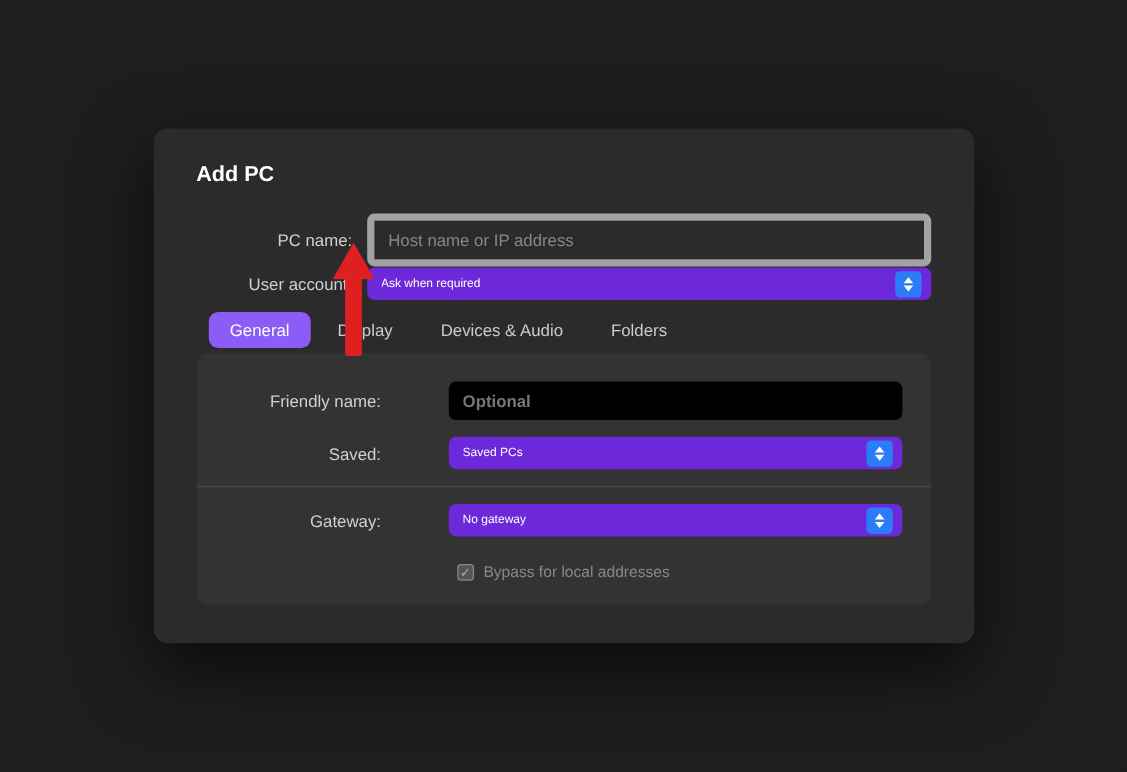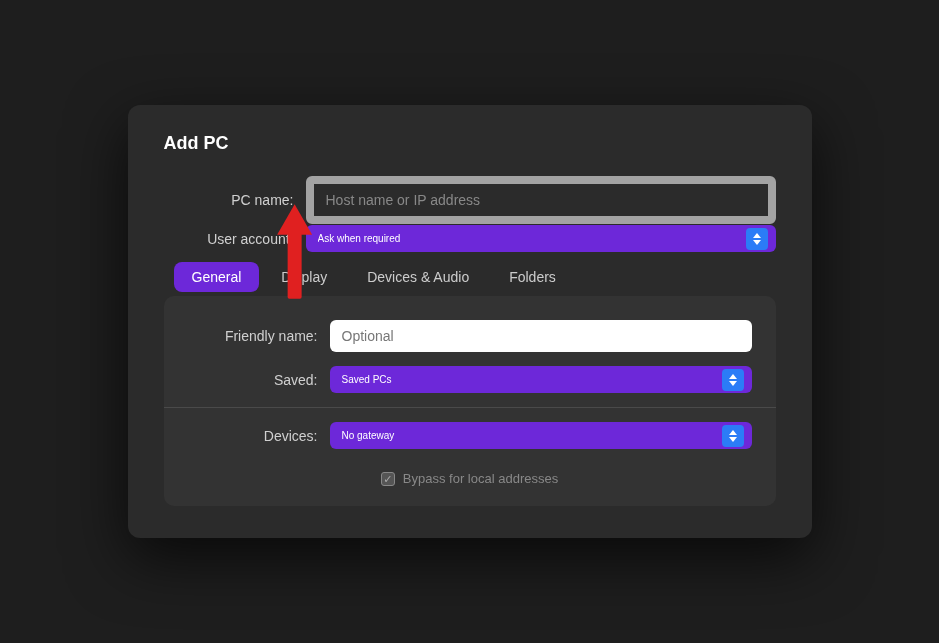--- a/index.html
+++ b/index.html
@@ -46,21 +46,21 @@
       font-weight: 500;
       text-align: right;
       width: 130px;
       margin-right: 12px;
       flex-shrink: 0;
     }
 
     .pc-name-input {
       flex: 1;
       background: transparent;
-      border: 8px solid #a3a3a3;
+      border: 6px solid #a3a3a3;
       border-radius: 6px;
       padding: 8px 12px;
       color: #999;
       font-size: 14px;
       outline: none;
     }
 
     .pc-name-input::placeholder {
       color: #888;
     }
@@ -142,58 +142,60 @@
       font-size: 14px;
       font-weight: 500;
       cursor: pointer;
       color: #cccccc;
       background: transparent;
       border: none;
       outline: none;
     }
 
     .tab.active {
-      background: #6d28d9;
+      background: #8b5cf6;
       color: #ffffff;
     }
 
     .tab-content {
       background: #333333;
       border-radius: 10px;
       padding: 24px 0 20px 0;
       margin-top: 4px;
       position: relative;
     }
 
     .tab-form-row {
       display: flex;
       align-items: center;
       margin-bottom: 14px;
       padding: 0 24px;
+      gap: 44px;
     }
 
     .tab-form-label {
       color: #d0d0d0;
       font-size: 14px;
       font-weight: 500;
       text-align: right;
       width: 130px;
       margin-right: 12px;
       flex-shrink: 0;
     }
 
     .friendly-name-input {
       flex: 1;
-      background: #ffffff;
+      background: #000000;
       border: none;
       border-radius: 6px;
       padding: 8px 12px;
       color: #888;
       font-size: 14px;
       outline: none;
+      font-weight: bold;
     }
 
     .friendly-name-input::placeholder {
       color: #777;
     }
 
     .divider {
       border: none;
       border-top: 1px solid #4a4a4a;
       margin: 14px 0;
@@ -297,21 +299,21 @@
           <div class="select-arrow">
             <div class="arrow-up"></div>
             <div class="arrow-down"></div>
           </div>
         </div>
       </div>
 
       <hr class="divider">
 
       <div class="gateway-row tab-form-row">
-        <div class="tab-form-label">Devices:</div>
+        <div class="tab-form-label">Gateway:</div>
         <div class="select-wrapper">
           <select class="select-field">
             <option>No gateway</option>
           </select>
           <div class="select-arrow">
             <div class="arrow-up"></div>
             <div class="arrow-down"></div>
           </div>
         </div>
       </div>

